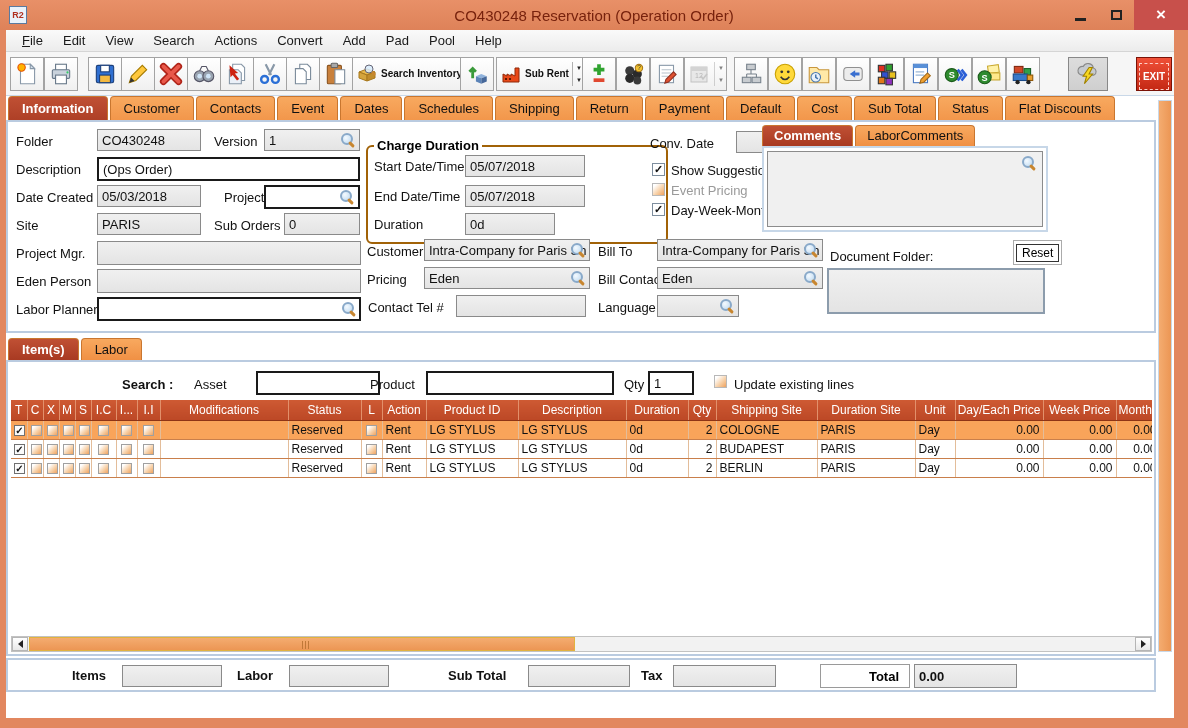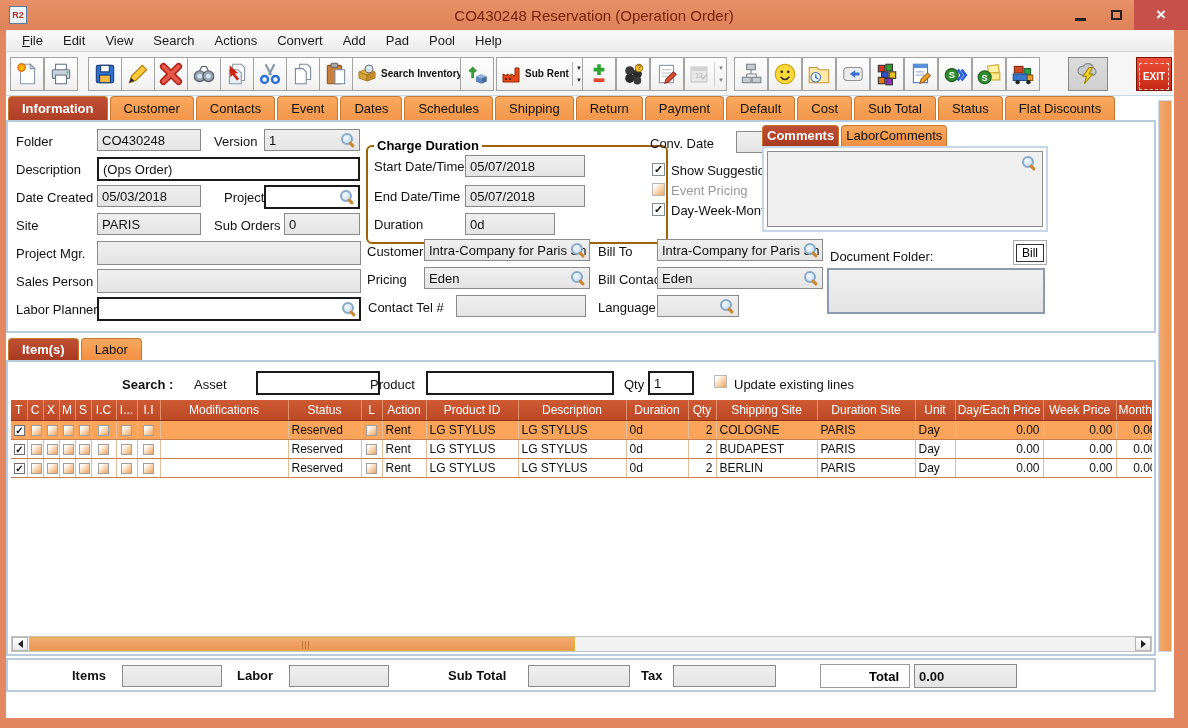--- a/index.html
+++ b/index.html
@@ -28,21 +28,21 @@
   .tbtn-wide { width:auto; padding:0 2px; }
   .tbtn-label { font-size:10px; font-weight:bold; color:#111; line-height:10px; text-align:left; margin-left:2px; }
   .dd-stack { display:flex; flex-direction:column; align-items:center; font-size:6px; color:#222; border-left:1px solid #B0B0B0; margin-left:3px; padding-left:3px; height:24px; justify-content:space-around; }
   .tbtn-pressed { background:linear-gradient(#DDDDDD,#CFCFCF); border:1px solid #888; }
   .exit-btn { background:linear-gradient(#F05038,#C42814); border:1px solid #7A1206; color:#fff; font-size:10px; font-weight:bold;align-items:flex-end; }
   .exit-inner { border:1px dashed #FFD0C8; padding:7px 3px; }
   
   .tabrow { position:absolute; left:8px; top:96px; height:24px; display:flex; gap:2px; }
   .tab { height:32px; line-height:23px; padding:0 13px; background:linear-gradient(#F8A95F,#F09044); border:1px solid #C9762F; border-bottom:none; border-radius:4px 4px 0 0; font-size:13px; color:#111; white-space:nowrap; }
   .tab.sel { background:linear-gradient(#C05034,#A83A22); color:#fff; font-weight:bold; }
-  .minitab { height:21px; line-height:20px; padding:0 4px; font-size:13px; }
+  .minitab { height:21px; line-height:20px; padding:0 11px; font-size:13px; }
   
   .panel { position:absolute; background:#fff; border:2px solid #BACBE0; }
   .lbl { position:absolute; font-size:13px; color:#111; white-space:nowrap; }
   .blbl { position:absolute; font-size:13px; font-weight:bold; color:#111; white-space:nowrap; }
   .gf { position:absolute; background:linear-gradient(#F0F0F0,#E4E4E4); border:1px solid #8A8A8A; font-size:13px; color:#111; padding:2px 4px; display:flex; align-items:center; overflow:hidden; white-space:nowrap; }
   .wf { position:absolute; background:#fff; border:2px solid #1A1A1A; font-size:13px; color:#111; padding:1px 4px; font-family:inherit; outline:none; }
   .mag { position:absolute; width:14px; height:14px; }
   .mag::before { content:''; position:absolute; left:0; top:0; width:8px; height:8px; border:2px solid #89A9C9; border-radius:50%; background:radial-gradient(circle at 35% 35%, #F4FAFF, #BCD8F0); }
   .mag::after { content:''; position:absolute; width:7px; height:3px; background:#C8862F; border-radius:2px; transform:rotate(45deg); right:0; bottom:1px; }
   .mag-in { right:3px; top:4px; }
@@ -371,21 +371,21 @@
   <input class="wf" style="left: 256px; top: 63px; width: 96px; height: 24px;" value="">
   <span class="mag mag-in" style="left:332px;top:68px"></span>
 
   <span class="lbl" style="left:8px;top:96px">Site</span>
   <div class="gf" style="left:89px;top:91px;width:104px;height:22px">PARIS</div>
   <span class="lbl" style="left:206px;top:96px">Sub Orders</span>
   <div class="gf" style="left:276px;top:91px;width:76px;height:22px">0</div>
 
   <span class="lbl" style="left:8px;top:124px">Project Mgr.</span>
   <div class="gf" style="left:89px;top:119px;width:264px;height:24px"></div>
-  <span class="lbl" style="left:8px;top:152px">Sales Person</span>
+  <span class="lbl" style="left:8px;top:152px">Eden Person</span>
   <div class="gf" style="left:89px;top:147px;width:264px;height:24px"></div>
   <span class="lbl" style="left:8px;top:180px">Labor Planner</span>
   <input class="wf" style="left: 89px; top: 175px; width: 264px; height: 24px;" value="">
   <span class="mag mag-in" style="left:334px;top:180px"></span>
 
   <fieldset class="cd" style="left:358px;top:0px;width:302px;height:106px">
     <legend>Charge Duration</legend>
     <span class="lbl" style="left:6px;top:6px">Start Date/Time</span>
     <div class="gf" style="left:97px;top:2px;width:120px;height:22px">05/07/2018</div>
     <span class="lbl" style="left:6px;top:36px">End Date/Time</span>
@@ -427,21 +427,21 @@
   <div class="gf" style="left:649px;top:145px;width:166px;height:22px">Eden</div>
   <span class="mag" style="left:796px;top:149px"></span>
 
   <span class="lbl" style="left:360px;top:178px">Contact Tel #</span>
   <div class="gf" style="left:448px;top:173px;width:130px;height:22px"></div>
   <span class="lbl" style="left:590px;top:178px">Language</span>
   <div class="gf" style="left:649px;top:173px;width:82px;height:22px"></div>
   <span class="mag" style="left:712px;top:177px"></span>
 
   <span class="lbl" style="left:822px;top:127px">Document Folder:</span>
-  <span class="reset-outer" style="left:1005px;top:118px"><button class="reset-btn">Bill</button></span>
+  <span class="reset-outer" style="left:1005px;top:118px"><button class="reset-btn">Reset</button></span>
   <div class="gf" style="left:819px;top:146px;width:218px;height:46px;border:2px solid #8C9CAC"></div>
 </div>
 
 <div class="tabrow" style="top:338px;height:22px">
   <div class="tab sel" style="height:22px;line-height:21px">Item(s)</div>
   <div class="tab" style="height:22px;line-height:21px">Labor</div>
 </div>
 
 <div class="panel" style="left:6px;top:360px;width:1150px;height:296px">
   <span class="blbl" style="left:114px;top:15px">Search :</span>

